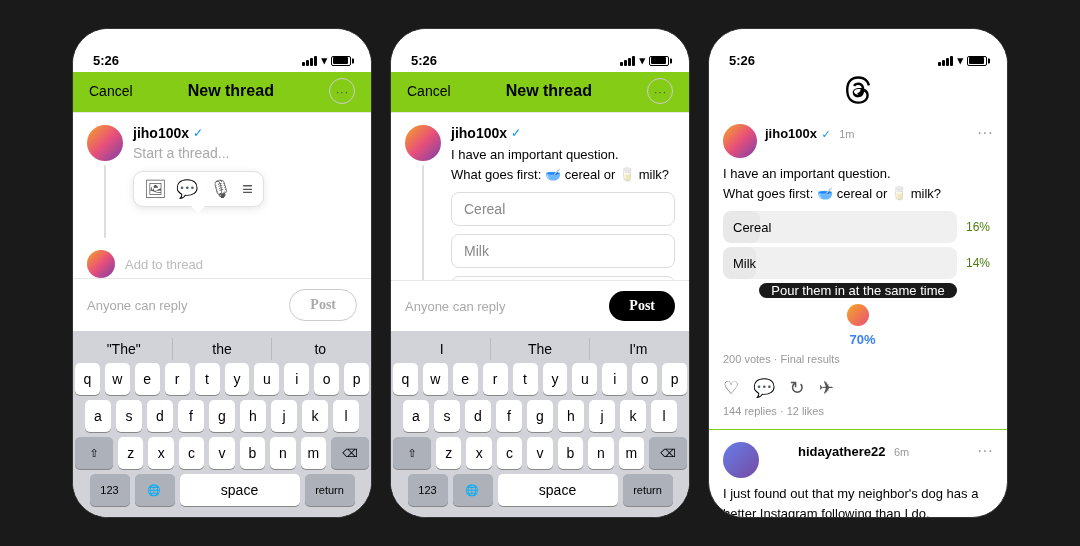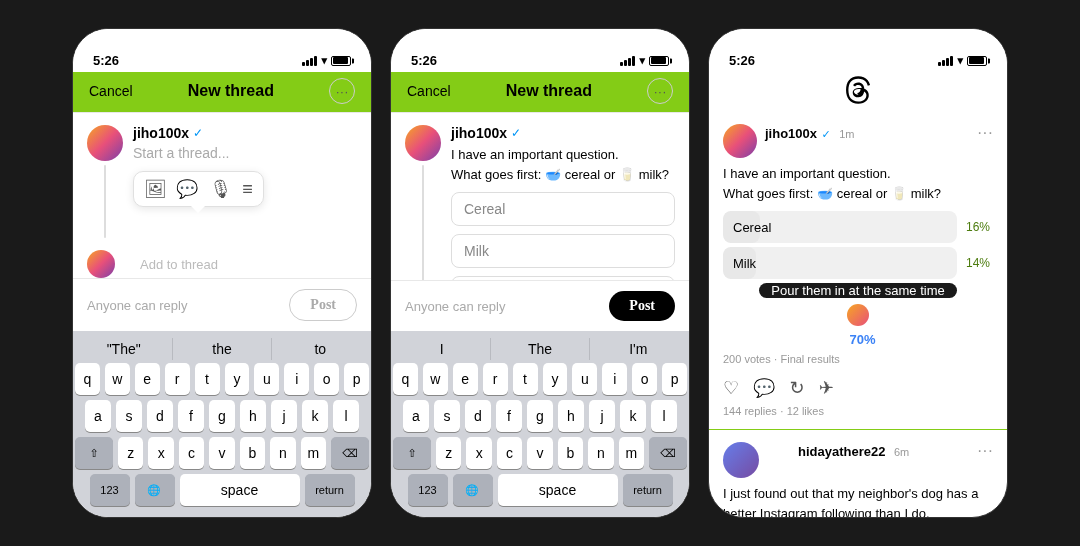--- a/index.html
+++ b/index.html
@@ -125,21 +125,21 @@
       bottom: -7px; left: 50%; transform: translateX(-50%);
       border-left: 7px solid transparent;
       border-right: 7px solid transparent;
       border-top: 7px solid #fff;
     }
 
     
     .add-thread-row {
       display: flex; align-items: center; gap: 10px; padding: 0 14px;
     }
-    .add-thread-text { font-size: 13px; color: #bbb; margin-left: 15px; }
+    .add-thread-text { font-size: 13px; color: #bbb; }
 
     
     .thread-footer {
       padding: 10px 14px;
       display: flex;
       align-items: center;
       justify-content: space-between;
       border-top: 1px solid #e8e8e8;
     }
     .footer-label { font-size: 13px; color: #aaa; }

